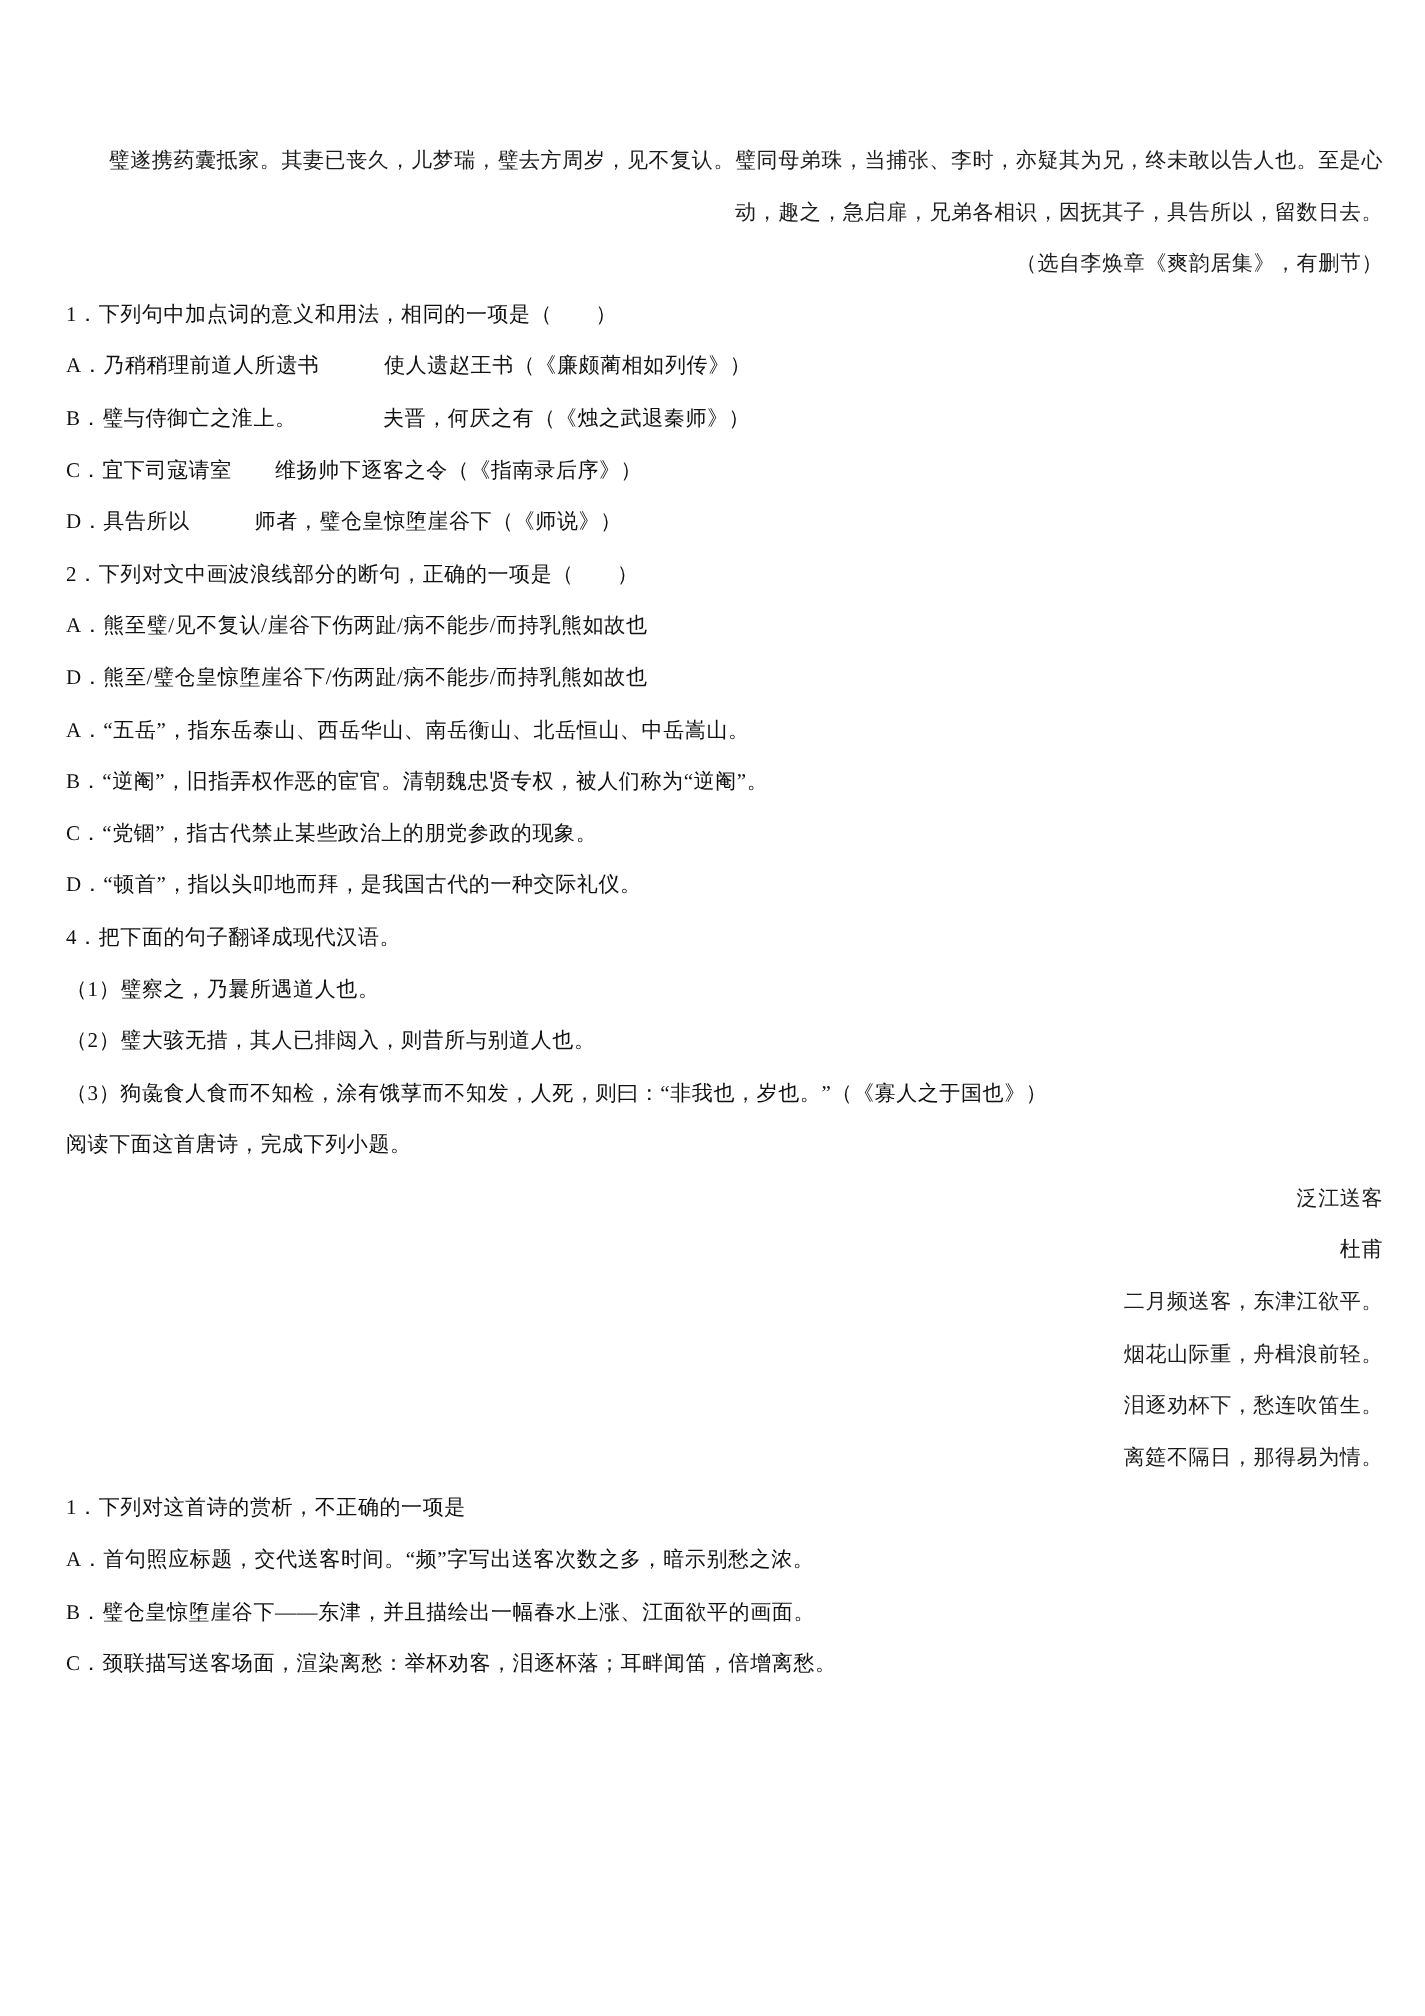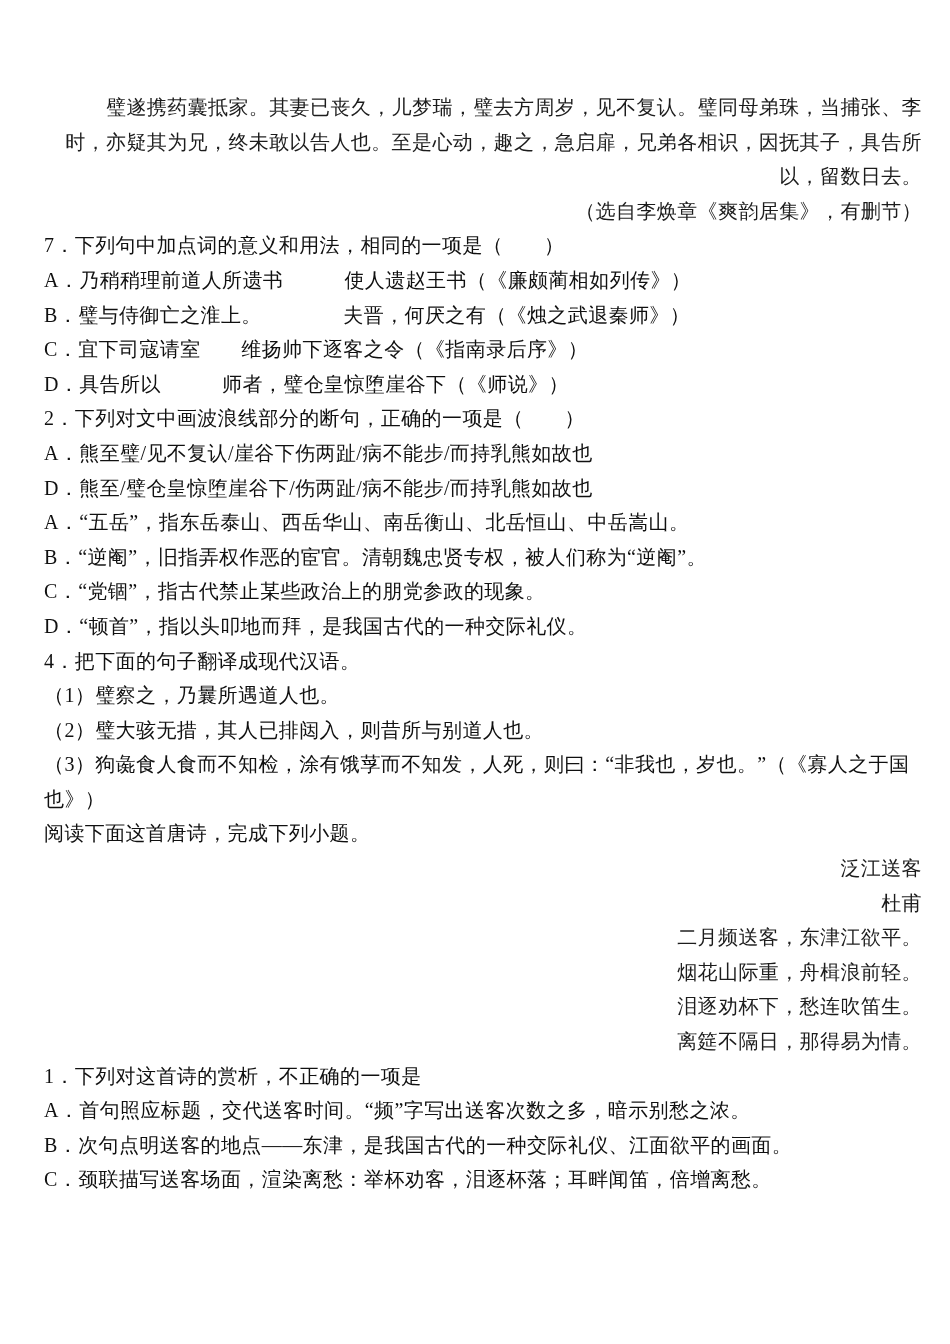--- a/index.html
+++ b/index.html
@@ -15,21 +15,21 @@
     font-family: "Liberation Serif", "DejaVu Serif", serif;
   }
   .doc {
     position: absolute;
     top: 90px;
     left: 44px;
     width: 878px;
   }
   .line {
     margin: 0;
-    font-size: 20px;
+    font-size: 14px;
     line-height: 34.6px;
     white-space: pre-wrap;
     letter-spacing: 0.4px;
   }
   
   .passage {
     text-align: justify;
     text-justify: inter-character;
     text-indent: 2em;
   }
@@ -51,21 +51,21 @@
   }
 </style>
 </head>
 <body>
 
 <div class="doc">
 
   <p class="line passage kaiti">璧遂携药囊抵家。其妻已丧久，儿梦瑞，璧去方周岁，见不复认。璧同母弟珠，当捕张、李时，亦疑其为兄，终未敢以告人也。至是心动，趣之，急启扉，兄弟各相识，因抚其子，具告所以，留数日去。</p>
   <p class="line source kaiti">（选自李焕章《爽韵居集》，有删节）</p>
 
-  <p class="line song">7．下列句中加点词的意义和用法，相同的一项是（　　）</p>
+  <p class="line song">1．下列句中加点词的意义和用法，相同的一项是（　　）</p>
   <p class="line song">A．乃稍稍理前道人所遗书　　　使人遗赵王书（《廉颇蔺相如列传》）</p>
   <p class="line song">B．璧与侍御亡之淮上。　　　　夫晋，何厌之有（《烛之武退秦师》）</p>
   <p class="line song">C．宜下司寇请室　　维扬帅下逐客之令（《指南录后序》）</p>
   <p class="line song">D．具告所以　　　师者，璧仓皇惊堕崖谷下（《师说》）</p>
 
   <p class="line song">2．下列对文中画波浪线部分的断句，正确的一项是（　　）</p>
   <p class="line song">A．熊至璧/见不复认/崖谷下伤两趾/病不能步/而持乳熊如故也</p>
   <p class="line song">D．熊至/璧仓皇惊堕崖谷下/伤两趾/病不能步/而持乳熊如故也</p>
 
   <p class="line song">A．“五岳”，指东岳泰山、西岳华山、南岳衡山、北岳恒山、中岳嵩山。</p>
@@ -81,16 +81,16 @@
   <p class="line song">阅读下面这首唐诗，完成下列小题。</p>
   <p class="line kaiti">泛江送客</p>
   <p class="line kaiti">杜甫</p>
   <p class="line kaiti">二月频送客，东津江欲平。</p>
   <p class="line kaiti">烟花山际重，舟楫浪前轻。</p>
   <p class="line kaiti">泪逐劝杯下，愁连吹笛生。</p>
   <p class="line kaiti">离筵不隔日，那得易为情。</p>
 
   <p class="line song">1．下列对这首诗的赏析，不正确的一项是</p>
   <p class="line song">A．首句照应标题，交代送客时间。“频”字写出送客次数之多，暗示别愁之浓。</p>
-  <p class="line song">B．次句点明送客的地点——东津，是我国古代的一种交际礼仪、江面欲平的画面。</p>
+  <p class="line song">B．璧仓皇惊堕崖谷下——东津，并且描绘出一幅春水上涨、江面欲平的画面。</p>
   <p class="line song">C．颈联描写送客场面，渲染离愁：举杯劝客，泪逐杯落；耳畔闻笛，倍增离愁。</p>
 
 </div>
 
 </body></html>

